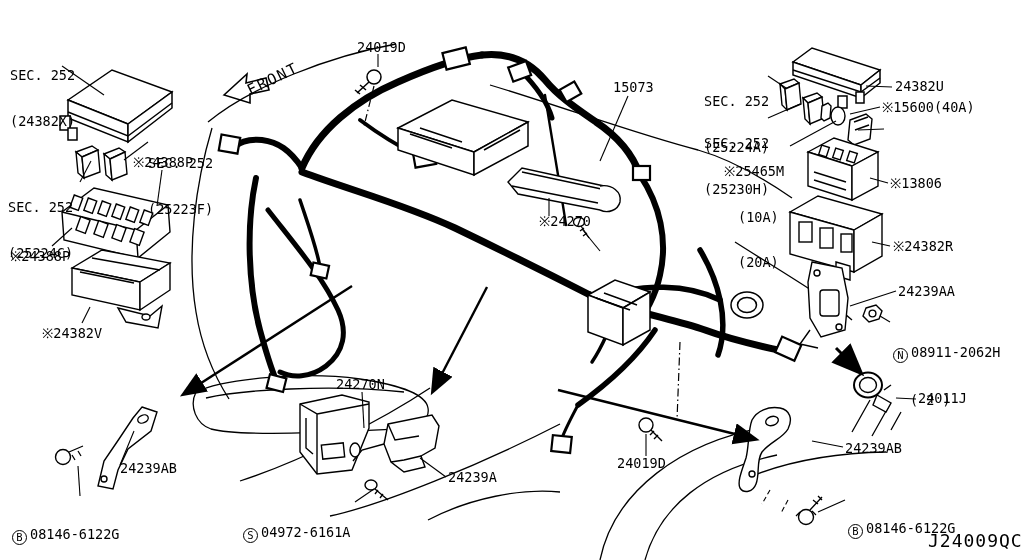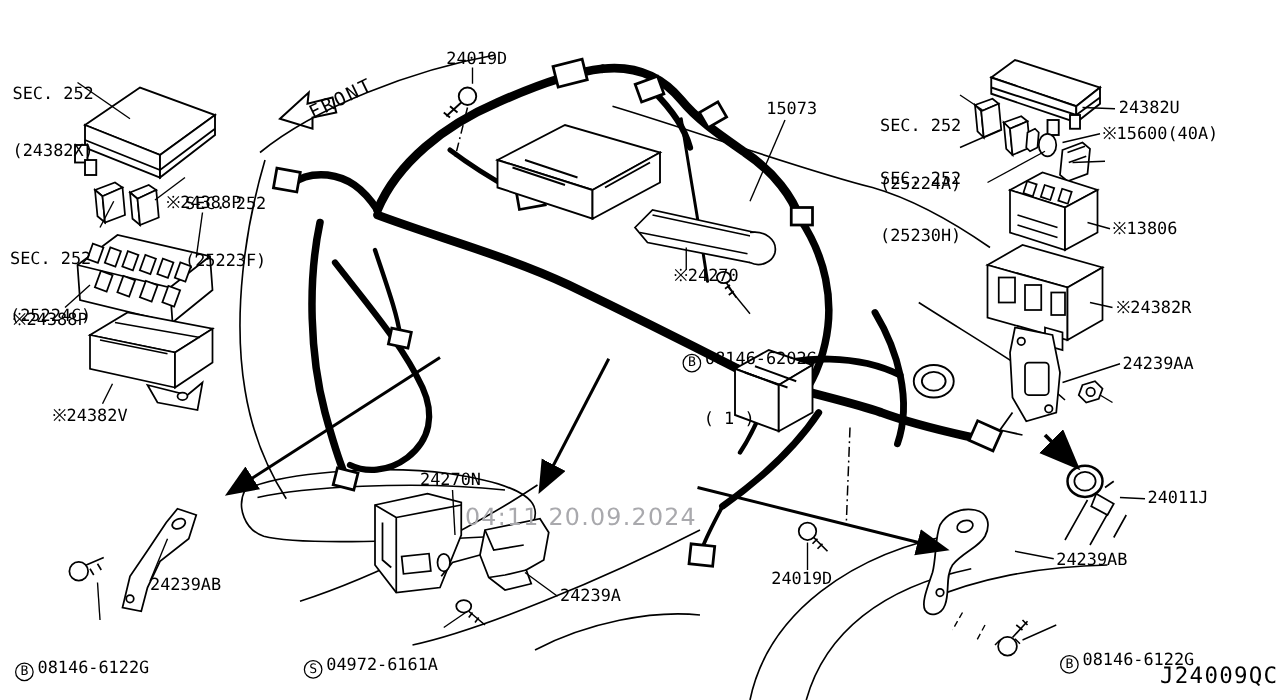--- a/index.html
+++ b/index.html
@@ -306,20 +306,25 @@
 <div class="lbl" style="left:704px;top:64px">
   <div>SEC. 252</div>
   <div>(25224A)</div>
 </div>
 
 <div class="lbl" style="left:704px;top:106px">
   <div>SEC. 252</div>
   <div>(25230H)</div>
 </div>
 
+<div class="lbl" style="left:724px;top:134px">
+  <div>※25465M</div>
+  <div class="ind">(10A)</div>
+  <div class="ind">(20A)</div>
+</div>
 
 <div class="lbl" style="left:895px;top:79px">24382U</div>
 
 <div class="lbl" style="left:882px;top:100px">※15600(40A)</div>
 
 
 <div class="lbl" style="left:890px;top:176px">※13806</div>
 
 <div class="lbl" style="left:148px;top:126px">
   <div>SEC. 252</div>
@@ -334,29 +339,29 @@
 </div>
 
 <div class="lbl" style="left:10px;top:249px">※24388P</div>
 
 <div class="lbl" style="left:42px;top:326px">※24382V</div>
 
 <div class="lbl" style="left:893px;top:239px">※24382R</div>
 
 <div class="lbl" style="left:898px;top:284px">24239AA</div>
 
+<div class="lbl" style="left:893px;top:315px">
+  <div><span class="circ">N</span><span>08911-2062H</span></div>
+  <div class="qty">( 2 )</div>
+</div>
 
 <div class="lbl" style="left:918px;top:391px">24011J</div>
 
 <div class="lbl" style="left:539px;top:214px">※24270</div>
 
-<div class="lbl" style="left:546px;top:250px">
-  <div><span class="circ">B</span><span>08146-6202G</span></div>
-  <div class="qty">( 1 )</div>
-</div>
 
 <div class="lbl" style="left:336px;top:377px">24270N</div>
 
 <div class="lbl" style="left:448px;top:470px">24239A</div>
 
 <div class="lbl" style="left:243px;top:495px">
   <div><span class="circ">S</span><span>04972-6161A</span></div>
   
 </div>
 
@@ -369,17 +374,16 @@
   
 </div>
 
 <div class="lbl" style="left:845px;top:441px">24239AB</div>
 
 <div class="lbl" style="left:848px;top:491px">
   <div><span class="circ">B</span><span>08146-6122G</span></div>
   
 </div>
 
-<div class="lbl wm wm2" style="left:372px;top:404px">04:11 20.09.2024</div>
 
 <div class="lbl code" style="left:928px;top:531px">J24009QC</div>
 
 </div>
 
 </body></html>

